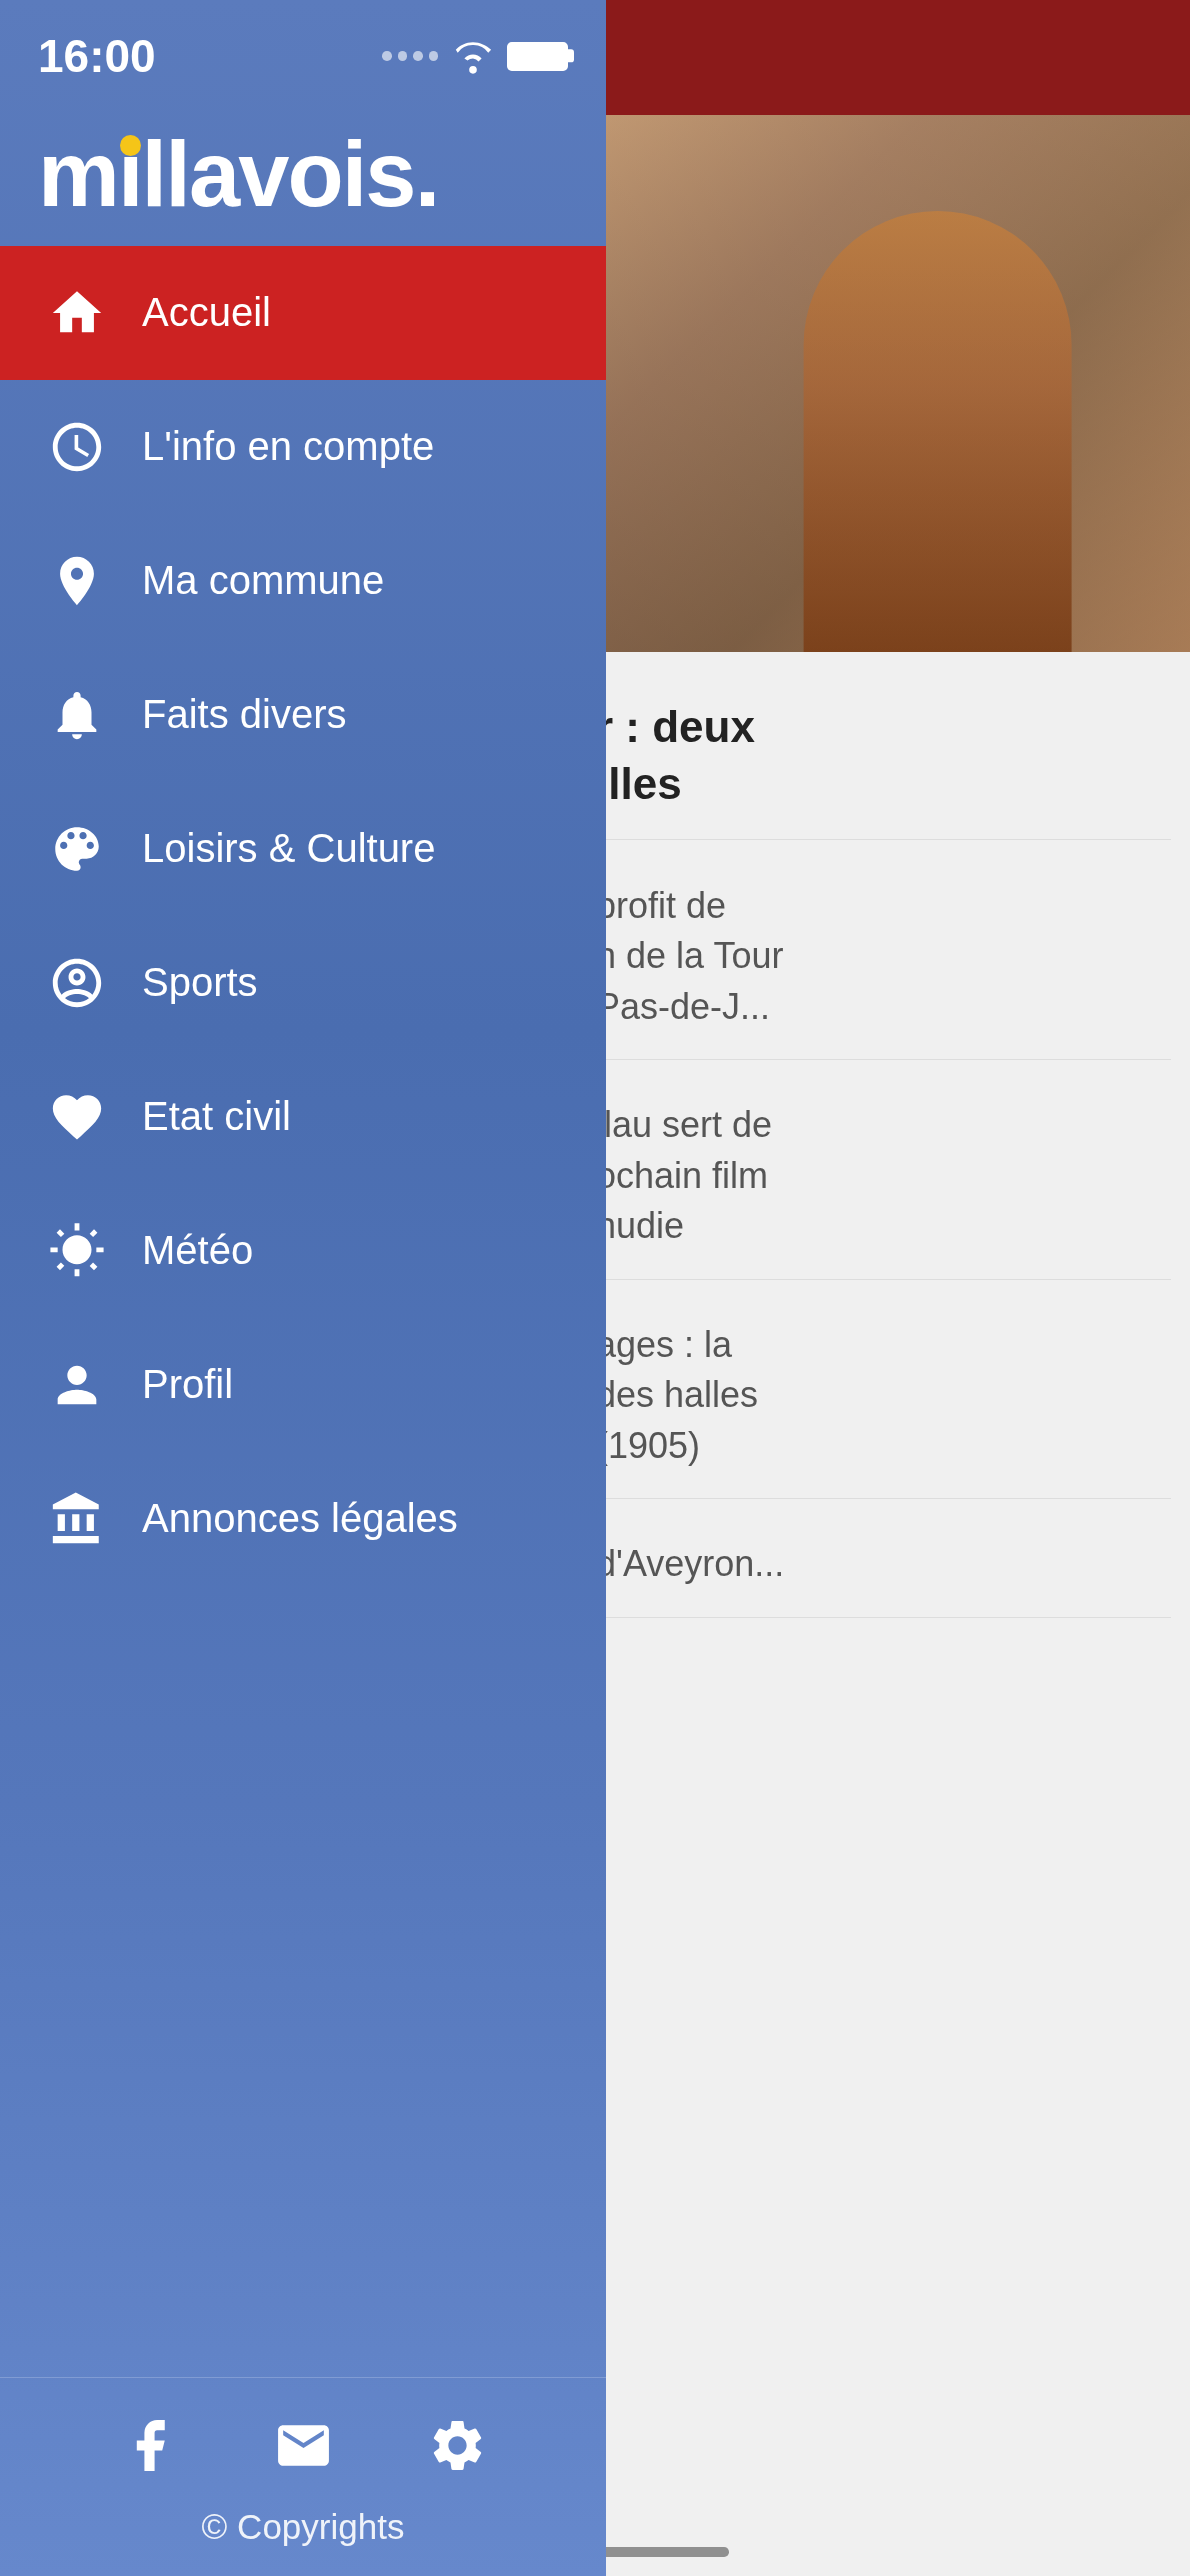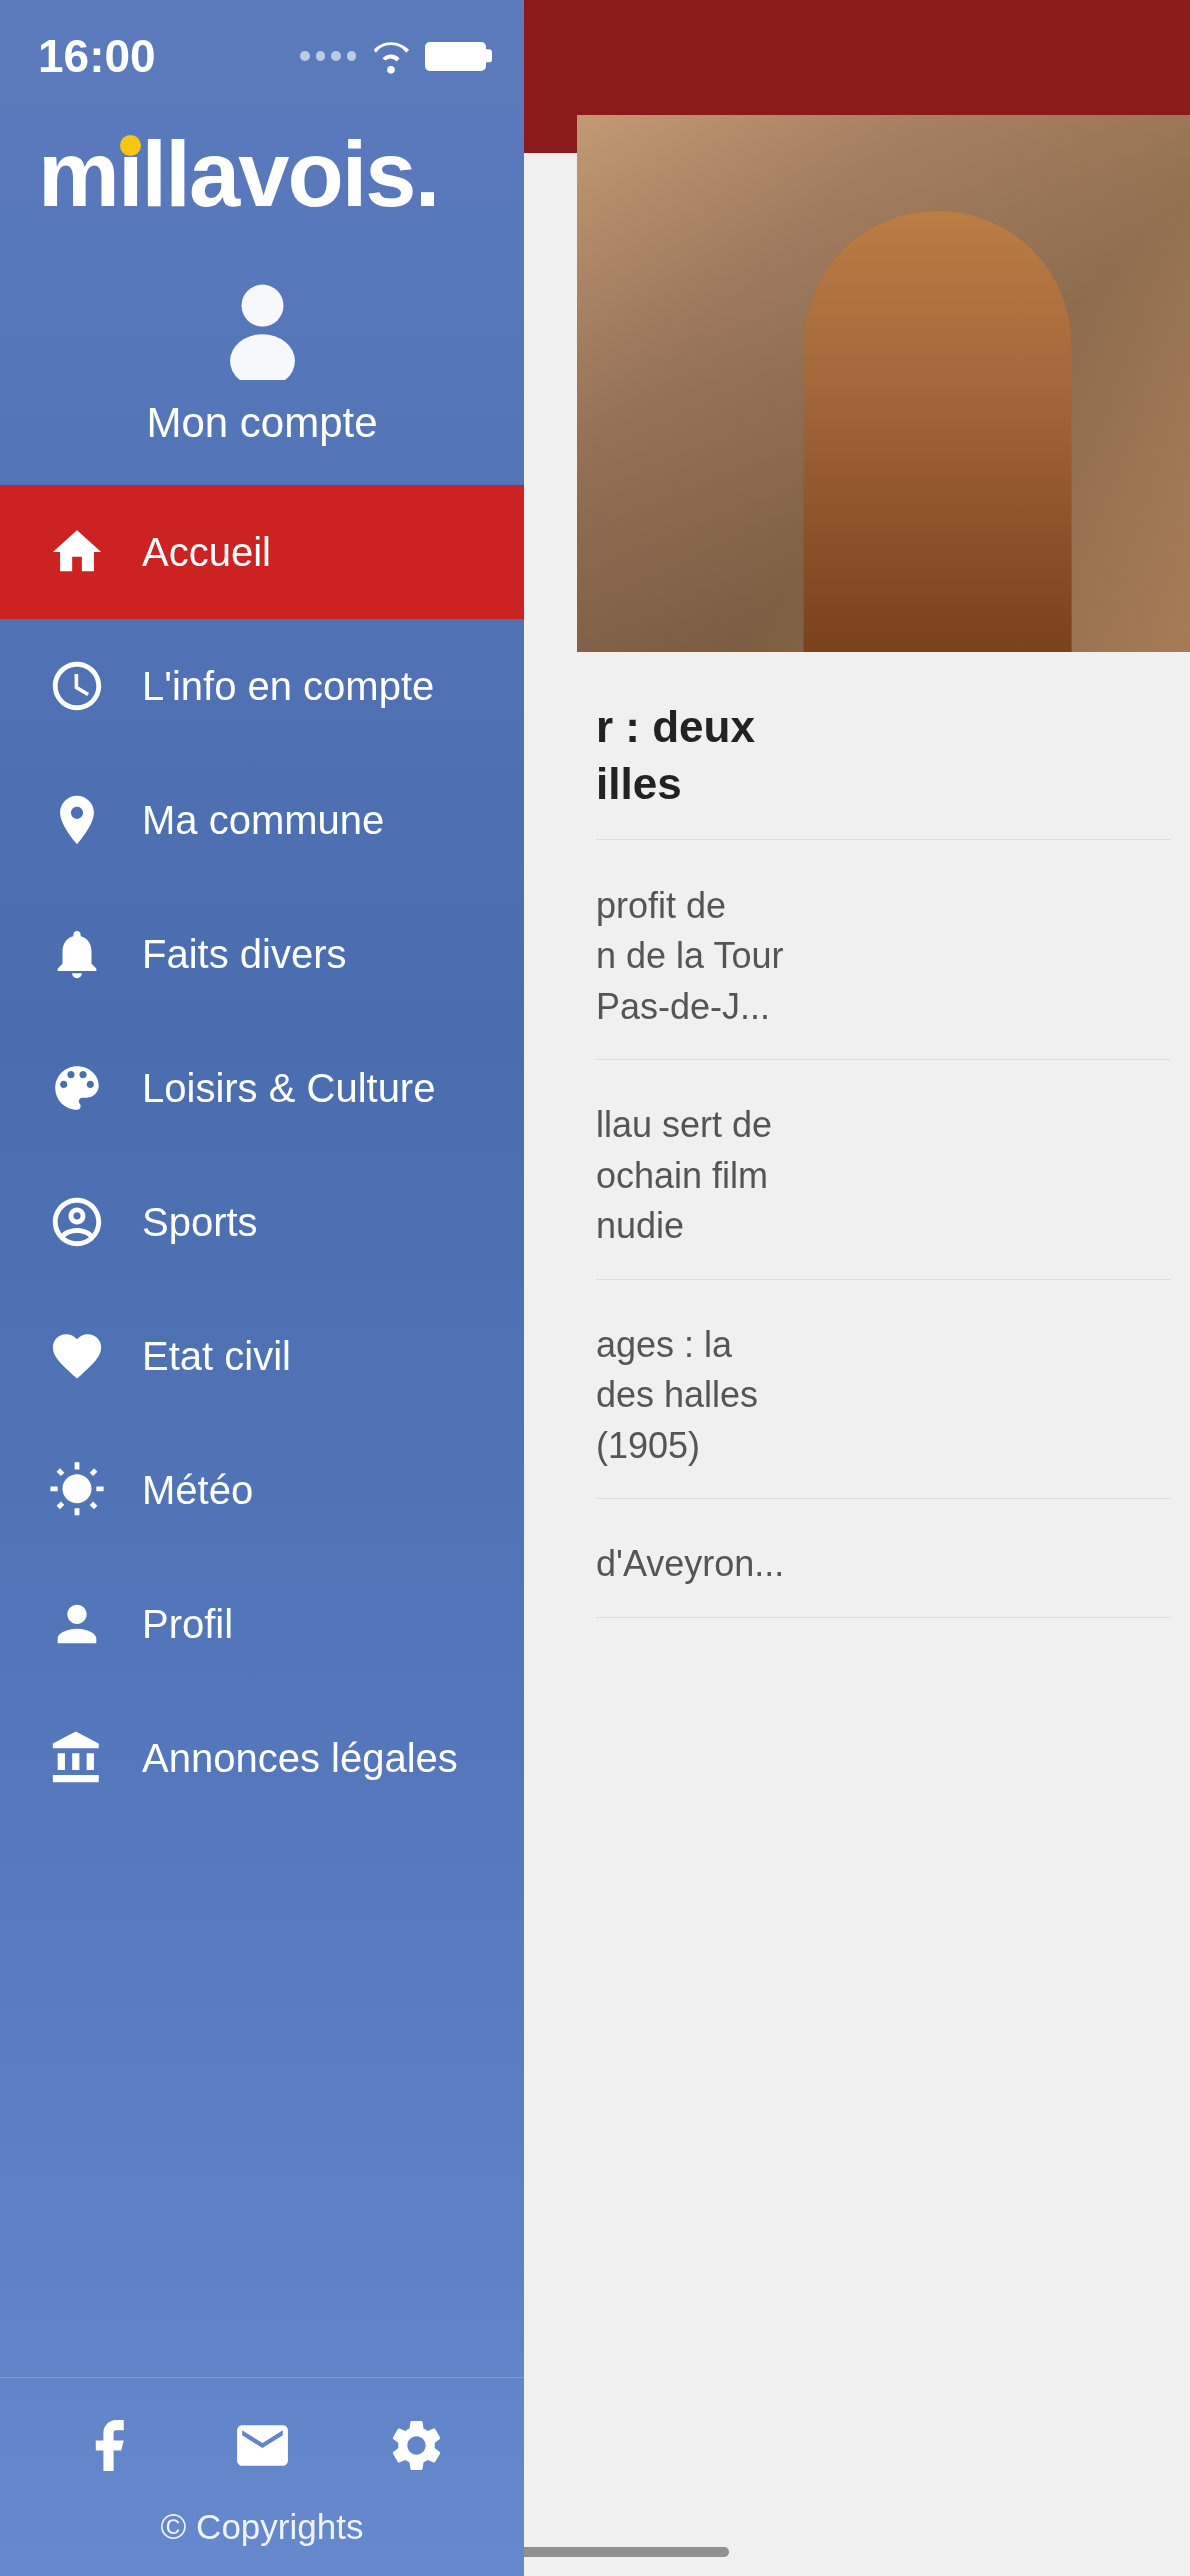--- a/index.html
+++ b/index.html
@@ -82,21 +82,21 @@
       color: #555;
       margin-top: 13.4px;
       line-height: 1.4;
     }
 
     
     .drawer {
       position: absolute;
       top: 0;
       left: 0;
-      width: 524px;
+      width: 606px;
       height: 2576px;
       background: linear-gradient(180deg, #5b7bbd 0%, #4a6db0 40%, #5577bb 70%, #6688cc 100%);
       z-index: 10;
       display: flex;
       flex-direction: column;
     }
 
     
     .status-bar {
       display: flex;
@@ -325,29 +325,20 @@
     </div>
   </div>
 
   <div class="logo-area">
     <div class="logo-text">
       <div class="logo-dot"></div>
       <span>millavois.</span>
     </div>
   </div>
 
-  <div class="account-section">
-    <div class="account-avatar">
-      <svg class="avatar-svg" viewBox="0 0 100 110" fill="white">
-        <circle cx="50" cy="32" r="22"></circle>
-        <ellipse cx="50" cy="90" rx="34" ry="28"></ellipse>
-      </svg>
-    </div>
-    <span class="account-label">Mon compte</span>
-  </div>
 
   <div class="nav-menu">
 
     <div class="nav-item active">
       <div class="nav-icon">
         <svg viewBox="0 0 24 24">
             <path d="M10 20v-6h4v6h5v-8h3L12 3 2 12h3v8z"></path>
           </svg>
       </div>
       <span class="nav-label">Accueil</span>

